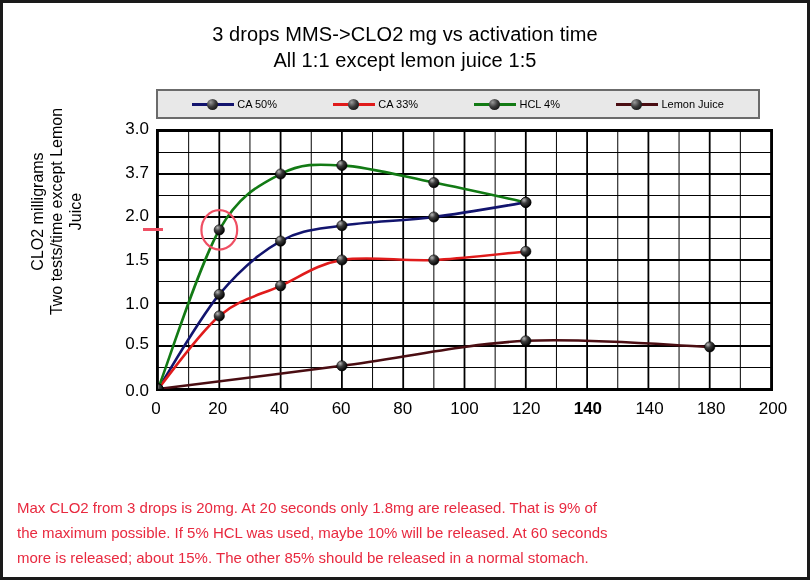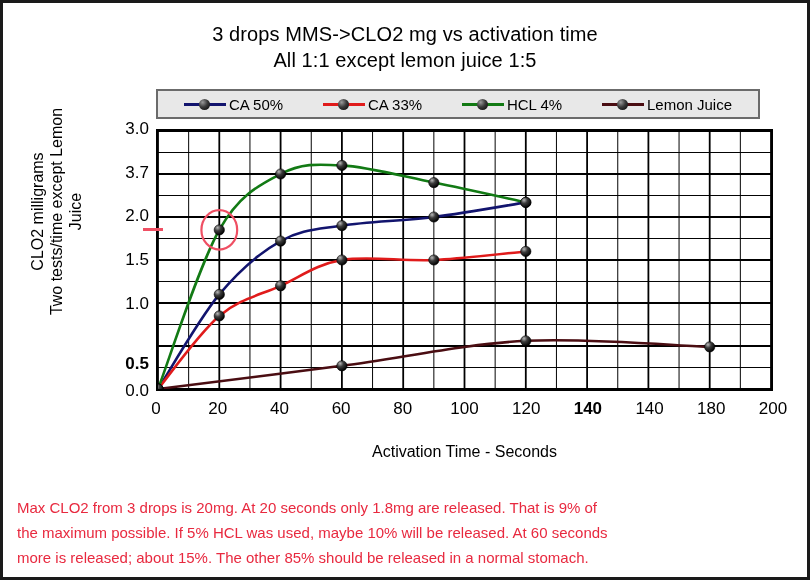--- a/index.html
+++ b/index.html
@@ -84,21 +84,21 @@
     height: 3px;
   }
   .legend-swatch .lswatch-dot {
     position: absolute;
     left: 15px; top: 2px;
     width: 11px; height: 11px;
     border-radius: 50%;
     background: radial-gradient(circle at 33% 30%, #9a9a9a 0%, #3a3a3a 45%, #000000 100%);
   }
   .legend-label {
-    font-size: 15px;
+    font-size: 11px;
     color: #000000;
   }
 
   
   .ytick-label {
     position: absolute;
     right: 0;
     width: 44px;
     text-align: right;
     font-size: 17px;
@@ -213,21 +213,21 @@
       </div>
     </div>
 
   <div id="ylabel">
     <div>CLO2 milligrams</div>
     <div>Two tests/time except Lemon Juice</div>
   </div>
 
   <div id="ytick-labels">
       <div class="ytick-label" style="top: 262px;">0.0</div>
-      <div class="ytick-label" style="top: 235px; font-weight: bold;">0.5</div>
+      <div class="ytick-label" style="top: 215px;">0.5</div>
       <div class="ytick-label" style="top: 174.667px;">1.0</div>
       <div class="ytick-label" style="top: 131px;">1.5</div>
       <div class="ytick-label" style="top: 87.3333px;">2.0</div>
       <div class="ytick-label" style="top: 43.6667px;">3.7</div>
       <div class="ytick-label" style="top: 0px;">3.0</div>
     </div>
 
   <div id="chart-area">
     <svg id="grid-svg" viewBox="0 0 617 262" preserveAspectRatio="none">
         <line x1="0" y1="0" x2="0" y2="262" stroke="#000000" stroke-width="1.8"></line>
@@ -311,21 +311,20 @@
       <div class="xtick-label" style="left: 123.4px;">40</div>
       <div class="xtick-label" style="left: 185.1px;">60</div>
       <div class="xtick-label" style="left: 246.8px;">80</div>
       <div class="xtick-label" style="left: 308.5px;">100</div>
       <div class="xtick-label" style="left: 370.2px;">120</div>
       <div class="xtick-label" style="left: 431.9px; font-weight: bold;">140</div>
       <div class="xtick-label" style="left: 493.6px;">140</div>
       <div class="xtick-label" style="left: 555.3px;">180</div>
       <div class="xtick-label" style="left: 617px;">200</div>
     </div>
-  <div id="xlabel">Activation Time - Seconds</div>
 
   <div id="caption">
     <span class="cap-line">Max CLO2 from 3 drops is 20mg. At 20 seconds only 1.8mg are released. That is 9% of</span>
     <span class="cap-line">the maximum possible. If 5% HCL was used, maybe 10% will be released. At 60 seconds</span>
     <span class="cap-line">more is released; about 15%. The other 85% should be released in a normal stomach.</span>
   </div>
 
 </div>
 
 </body></html>

